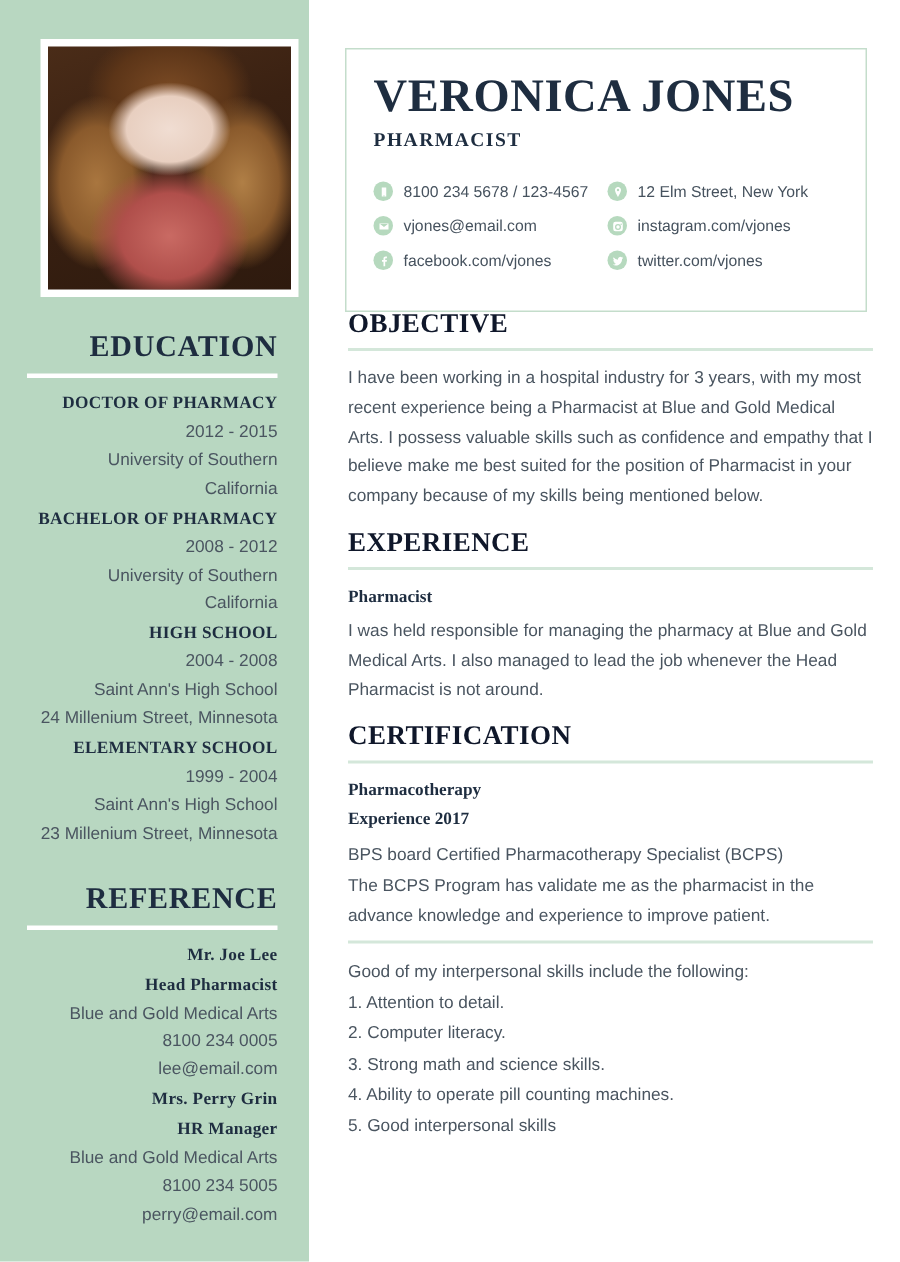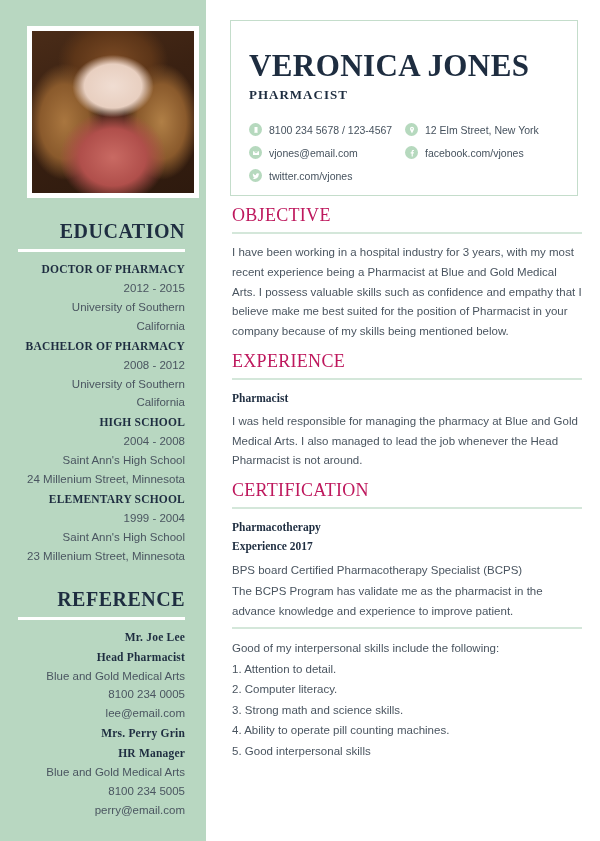--- a/index.html
+++ b/index.html
@@ -93,25 +93,25 @@
     left: 222px;
     top: 0;
     width: 378px;
     height: 841px;
     background: #ffffff;
   }
 
   .header-box {
     position: absolute;
     left: 8px;
-    top: 20px;
+    top: 32px;
     width: 348px;
     height: 176px;
     border: 1px solid #c4ddcb;
-    padding: 28px 16px 0 18px;
+    padding: 14px 16px 0 18px;
   }
 
   .name {
     font-family: "Liberation Serif", serif;
     font-weight: bold;
     font-size: 31px;
     letter-spacing: 0.4px;
     color: #1e2d40;
     line-height: 1.08;
   }
@@ -162,24 +162,24 @@
     position: absolute;
     left: 10px;
     top: 205px;
     width: 350px;
   }
 
   .main-section { margin-bottom: 4px; }
 
   .main-heading {
     font-family: "Liberation Serif", serif;
-    font-weight: normal;
+    font-weight: bold;
     font-size: 18px;
     letter-spacing: 0.3px;
-    color: #be185d;
+    color: #0f172a;
     text-transform: uppercase;
   }
 
   .main-rule {
     height: 2px;
     background: #d4e7da;
     margin: 6px 0 9px 0;
   }
 
   .para {
@@ -290,20 +290,28 @@
             </span>
             <span class="ctext">12 Elm Street, New York</span>
           </div>
           <div class="contact">
             <span class="cicon">
               <svg width="8" height="8" viewBox="0 0 16 16">
                 <path fill="#ffffff" d="M2 4h12v8H2z M2.8 4.8L8 8.6l5.2-3.8v-.3H2.8z"></path>
               </svg>
             </span>
             <span class="ctext">vjones@email.com</span>
+          </div>
+          <div class="contact">
+            <span class="cicon">
+              <svg width="8" height="8" viewBox="0 0 16 16">
+                <path fill="#ffffff" d="M4.6 1.6h6.8a3 3 0 013 3v6.8a3 3 0 01-3 3H4.6a3 3 0 01-3-3V4.6a3 3 0 013-3zm3.4 3a4 4 0 100 8 4 4 0 000-8zm0 1.7a2.3 2.3 0 110 4.6 2.3 2.3 0 010-4.6zm4.2-2.2a.9.9 0 100 1.8.9.9 0 000-1.8z"></path>
+              </svg>
+            </span>
+            <span class="ctext">instagram.com/vjones</span>
           </div>
           <div class="contact">
             <span class="cicon">
               <svg width="8" height="8" viewBox="0 0 16 16">
                 <path fill="#ffffff" d="M9.6 15V9h2l.3-2.3H9.6V5.3c0-.66.2-1.1 1.1-1.1h1.2V2.1C11.7 2.05 11 2 10.2 2 8.5 2 7.3 3 7.3 5v1.7H5.3V9h2v6z"></path>
               </svg>
             </span>
             <span class="ctext">facebook.com/vjones</span>
           </div>
           <div class="contact">

